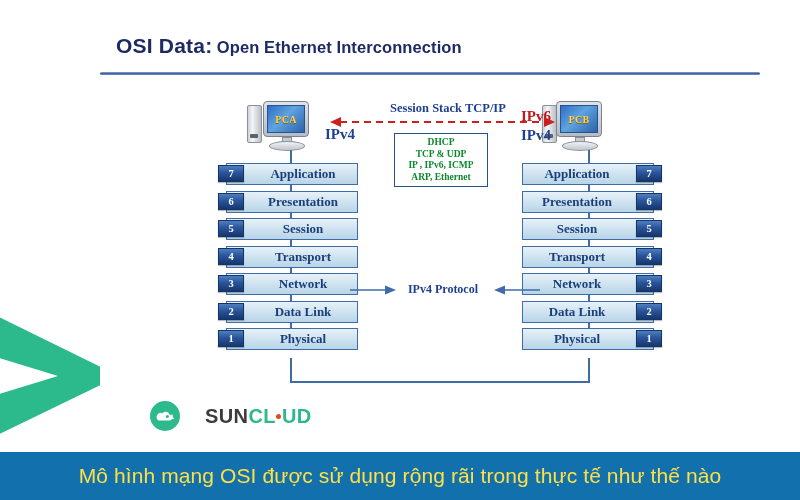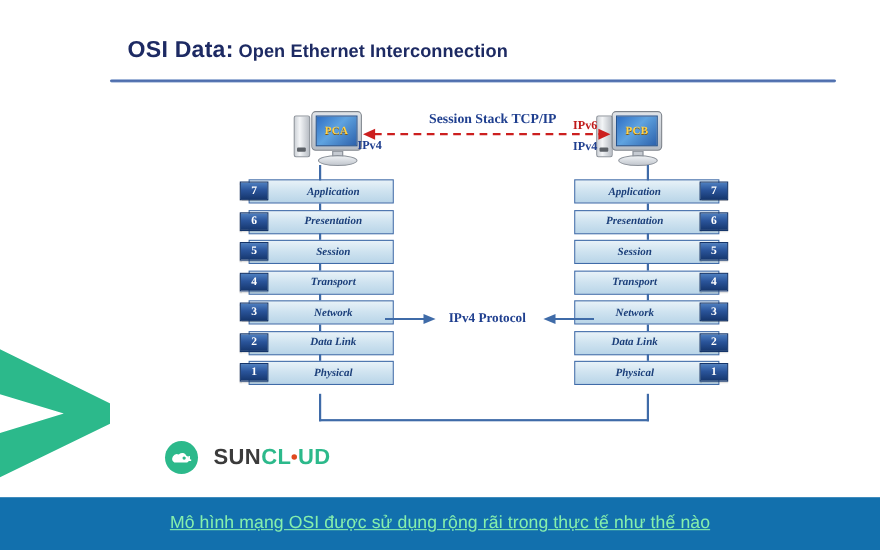--- a/index.html
+++ b/index.html
@@ -65,21 +65,21 @@
     background: linear-gradient(to bottom, #8ea8d4 0%, #3e5fa3 50%, #7d99c9 100%);
     border-radius: 2px;
   }
 
   
   .computer {
     position: absolute;
     width: 72px;
     height: 52px;
   }
-  .comp-left  { left: 267px; top: 101px; }
+  .comp-left  { left: 247px; top: 101px; }
   .comp-right { left: 524px; top: 101px; }
 
   .tower {
     position: absolute;
     top: 4px;
     width: 13px;
     height: 36px;
     background: linear-gradient(to right, #cfd3d8 0%, #f3f5f7 35%, #b9bec5 100%);
     border: 1px solid #8b9199;
     border-radius: 2px;
@@ -155,21 +155,21 @@
     background: linear-gradient(to bottom, #eef1f4, #c2c7ce);
     border: 1px solid #8b9199;
     border-radius: 50%;
   }
 
   
   .ip-tag {
     position: absolute;
     font-family: "Liberation Serif", serif;
     font-weight: bold;
-    font-size: 11px;
+    font-size: 15px;
     white-space: nowrap;
   }
   .ip-v4 { color: #1f3f8f; }
   .ip-v6 { color: #c01a1a; }
   .tag-left-v4  { left: 325px; top: 126px; }
   .tag-right-v6 { left: 521px; top: 108px; }
   .tag-right-v4 { left: 521px; top: 127px; }
 
   
   .proto-label {
@@ -242,24 +242,23 @@
     display: flex;
     align-items: center;
     justify-content: center;
   }
   .stack-left  .layer-bar { left: 8px; }
   .stack-right .layer-bar { left: 0px; }
 
   .layer-name {
     font-family: "Liberation Serif", serif;
     font-weight: bold;
-    font-size: 10px;
+    font-size: 13px;
     color: #1b3f7a;
     white-space: nowrap;
-    font-style: italic;
   }
   .stack-left  .layer-name { padding-left: 22px; }
   .stack-right .layer-name { padding-right: 22px; }
 
   .layer-num {
     position: absolute;
     top: 2px;
     width: 26px;
     height: 17px;
     background: linear-gradient(to bottom, #4e7fc0 0%, #2a549a 45%, #16376e 100%);
@@ -307,21 +306,21 @@
   }
 
   
   .logo {
     position: absolute;
     left: 150px;
     top: 400px;
     height: 32px;
     display: flex;
     align-items: center;
-    gap: 14px;
+    gap: 25px;
   }
   .logo-mark {
     width: 30px;
     height: 30px;
     border-radius: 50%;
     background: #2cb98b;
     display: flex;
     align-items: center;
     justify-content: center;
   }
@@ -349,26 +348,25 @@
     left: 0;
     top: 452px;
     width: 800px;
     height: 48px;
     background: #1270ad;
     display: flex;
     align-items: center;
     justify-content: center;
   }
   .caption-text {
-    color: #86efac;
+    color: #fde047;
     font-family: "Liberation Sans", sans-serif;
-    font-size: 16px;
+    font-size: 21px;
     white-space: nowrap;
     letter-spacing: .1px;
-    text-decoration: underline;
   }
 </style>
 </head>
 <body>
 
 <div class="canvas">
 
   <div class="chevron">
     <svg width="180" height="175" viewBox="0 0 180 175">
       <polygon points="0,0 0,52 118,88 0,124 0,175 175,90 175,86" fill="#2cb98b"></polygon>
@@ -418,20 +416,26 @@
   <div class="proto-label">Session Stack TCP/IP</div>
 
   <div class="red-arrow">
     <svg width="225" height="14" viewBox="0 0 225 14">
       <line x1="10" y1="7" x2="215" y2="7" stroke="#cc1f1f" stroke-width="2" stroke-dasharray="7,5"></line>
       <polygon points="0,7 11,2 11,12" fill="#cc1f1f"></polygon>
       <polygon points="225,7 214,2 214,12" fill="#cc1f1f"></polygon>
     </svg>
   </div>
 
+  <div class="green-box">
+    <span>DHCP</span>
+    <span>TCP &amp; UDP</span>
+    <span>IP , IPv6, ICMP</span>
+    <span>ARP, Ethernet</span>
+  </div>
 
   <div class="conn v-line" style="left:290px; top:150px; height:15px;"></div>
 
   <div class="conn v-line" style="left:588px; top:150px; height:15px;"></div>
 
   <div class="conn v-line" style="left:290px; top:185px; height:6px;"></div>
   <div class="conn v-line" style="left:290px; top:212px; height:6px;"></div>
   <div class="conn v-line" style="left:290px; top:240px; height:6px;"></div>
   <div class="conn v-line" style="left:290px; top:267px; height:6px;"></div>
   <div class="conn v-line" style="left:290px; top:295px; height:6px;"></div>

